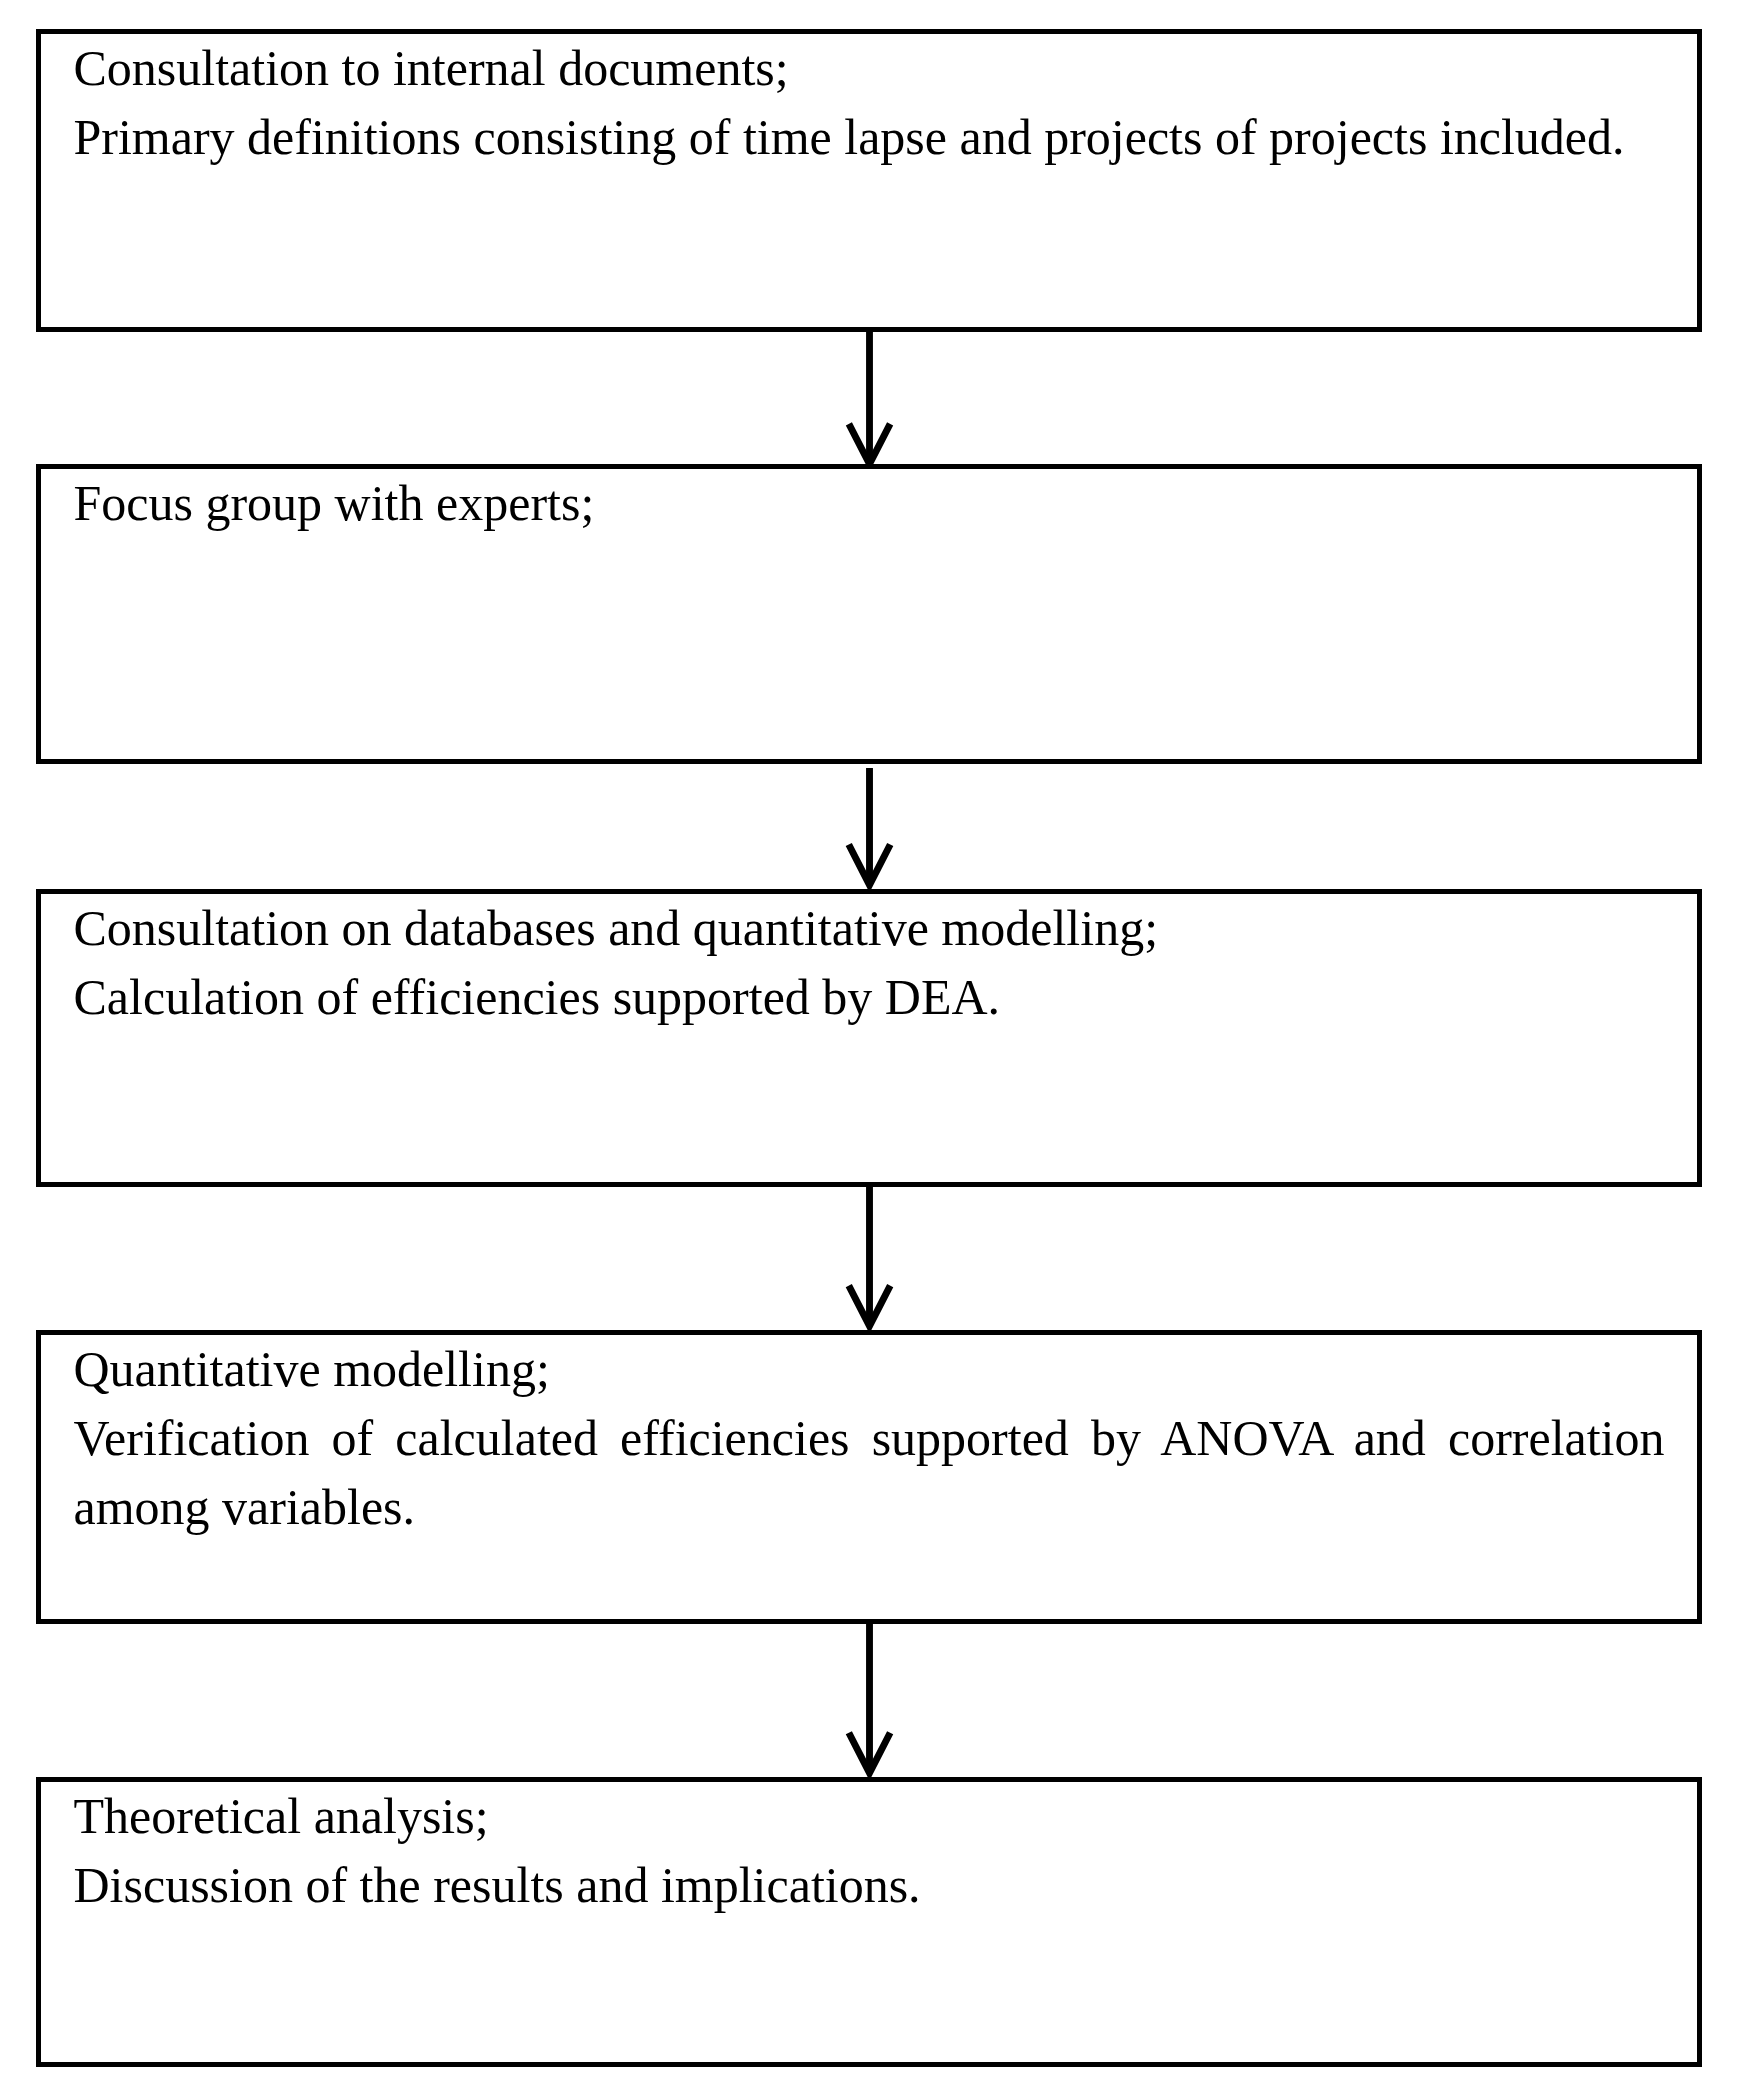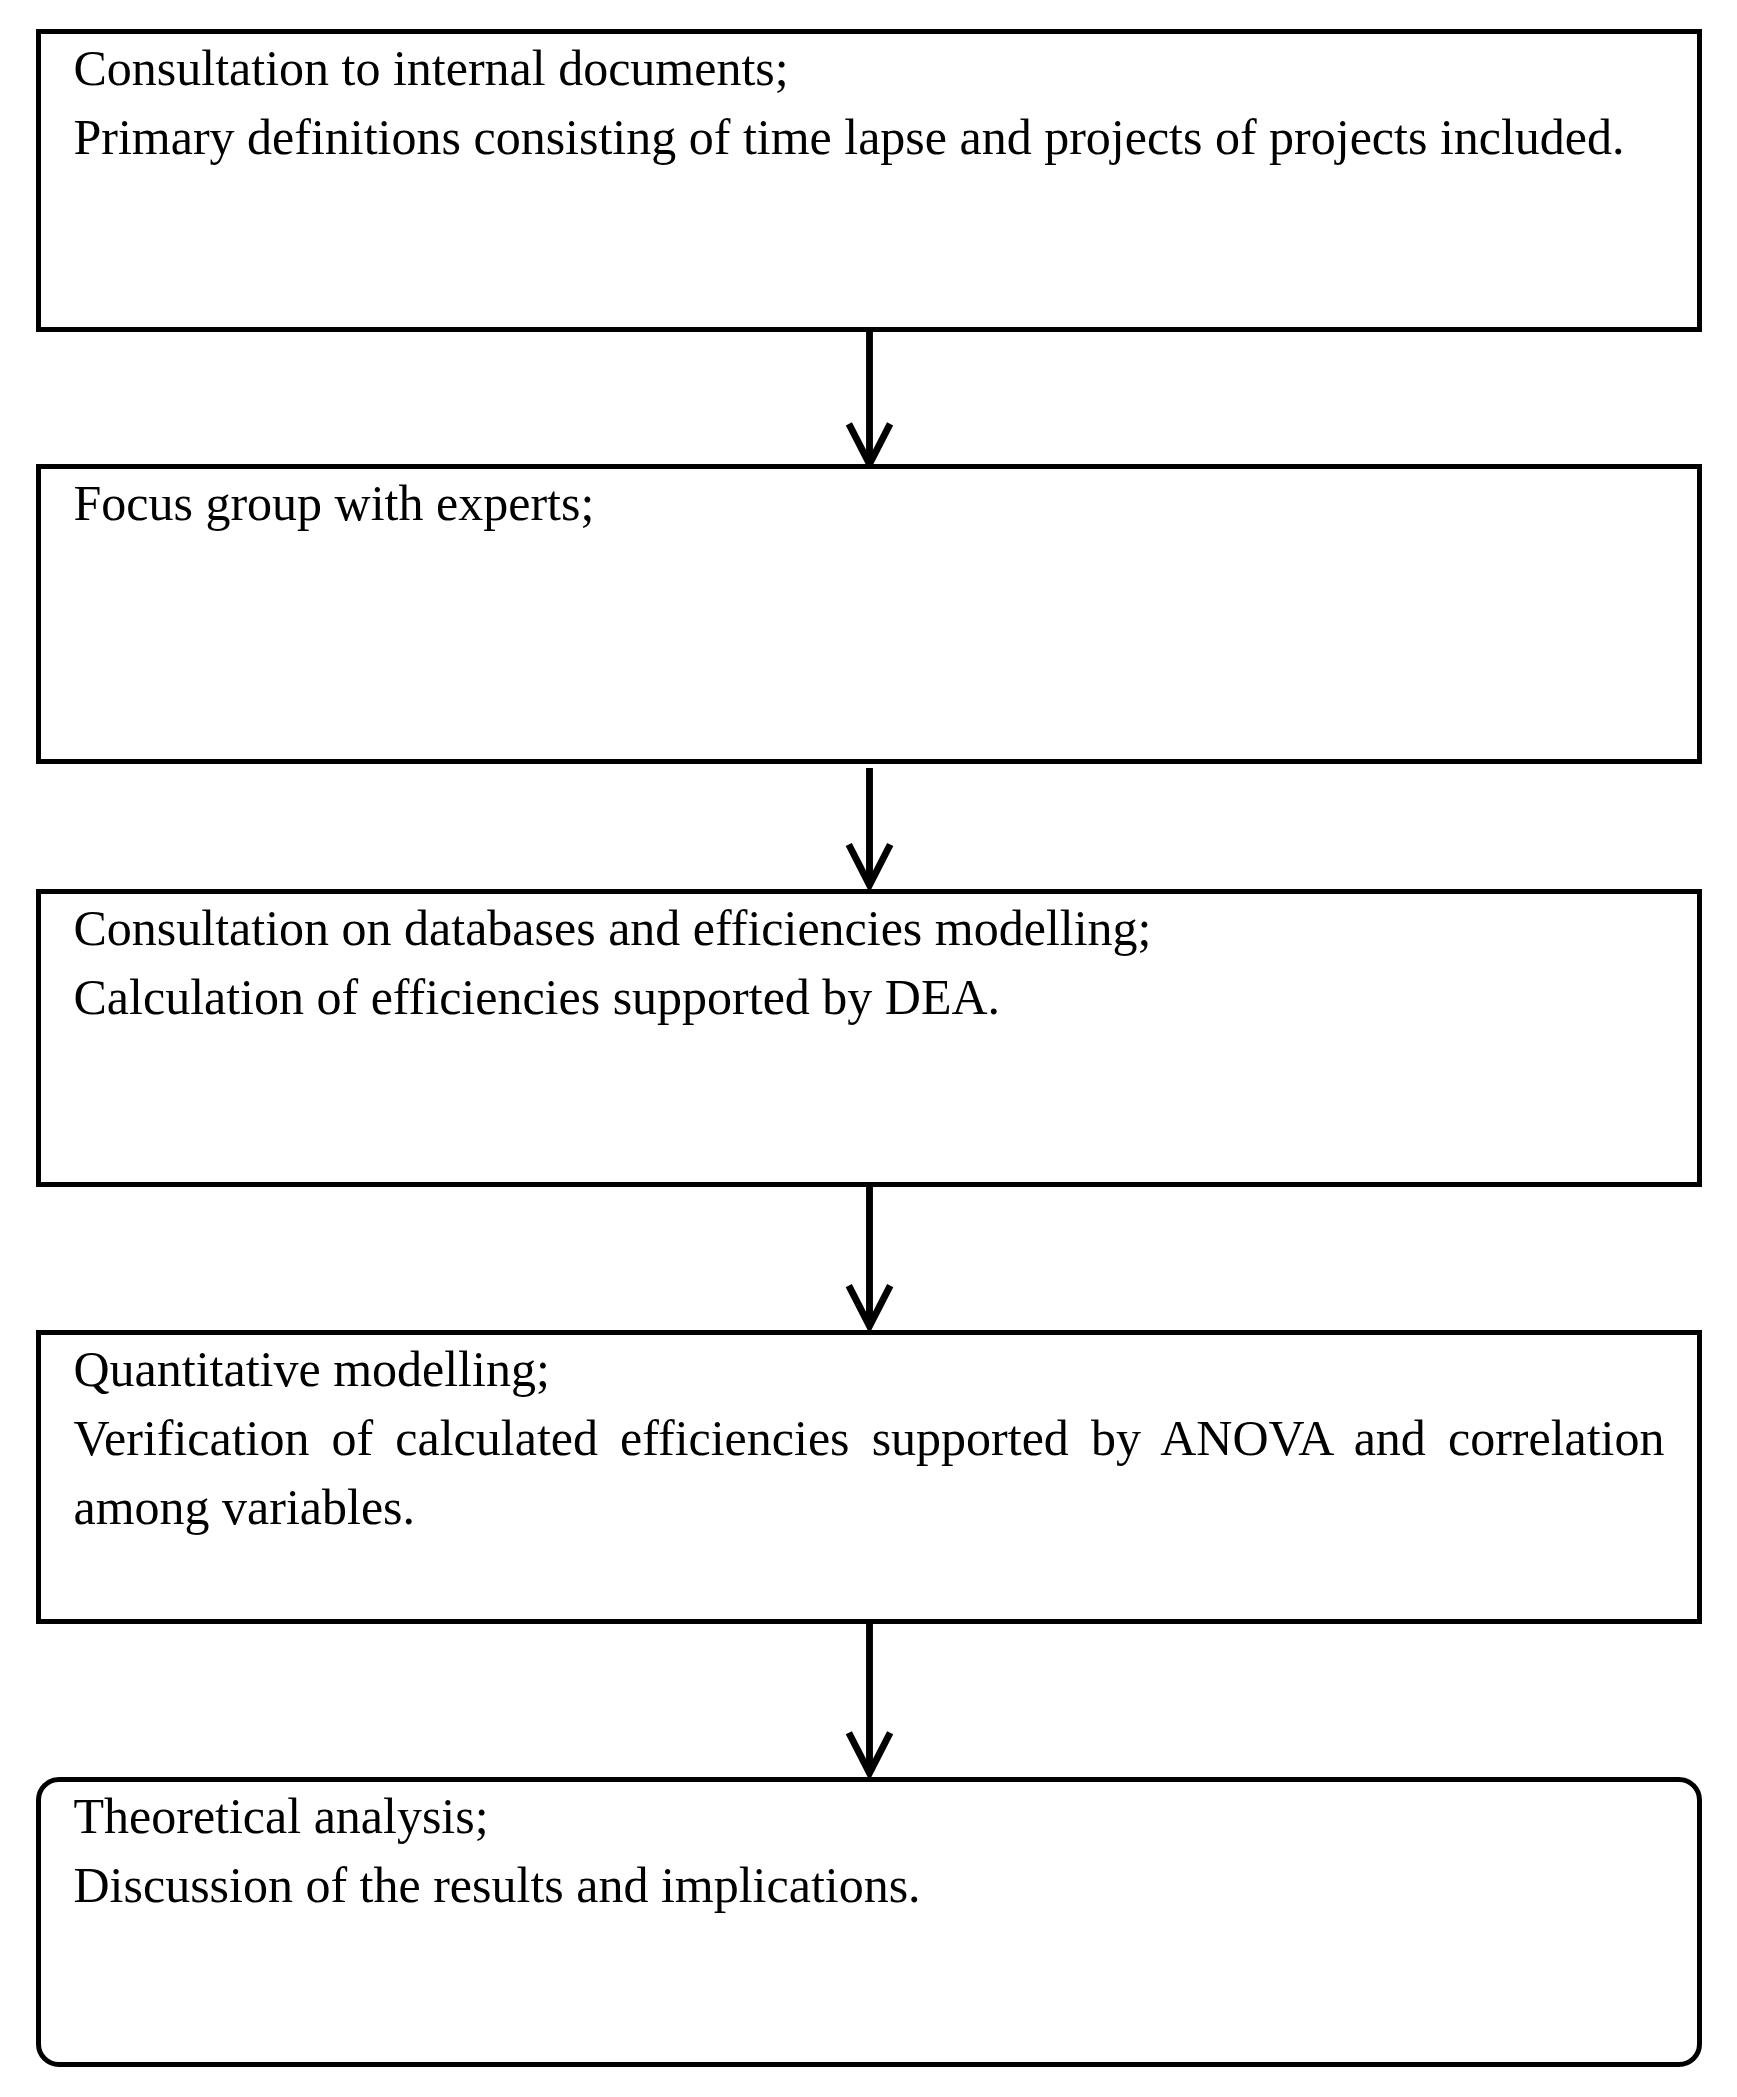--- a/index.html
+++ b/index.html
@@ -30,21 +30,21 @@
     margin: 0;
     font-size: 50px;
     line-height: 69px;
     text-align: justify;
     letter-spacing: 0px;
   }
   .box1 { top: 28.6px;   height: 303px; }
   .box2 { top: 464px;  height: 300px; }
   .box3 { top: 889px; height: 298px; }
   .box4 { top: 1330px; height: 294px; }
-  .box5 { top: 1777px; height: 290px; border-radius: 23px; }
+  .box5 { top: 1777px; height: 290px; }
   .arrow {
     position: absolute;
     left: 830px;
     width: 79px;
     display: block;
   }
   .arrow line, .arrow polyline {
     stroke: var(--ink, #000000);
     stroke-width: 14px;
     fill: none;
@@ -72,21 +72,21 @@
   <section class="flow-box box2">
     <p>Focus group with experts;</p>
   </section>
 
   <svg class="arrow a2" viewBox="0 0 160 245" aria-hidden="true">
     <line x1="80" y1="0" x2="80" y2="233"></line>
     <polyline points="38,155 80,237 122,155"></polyline>
   </svg>
 
   <section class="flow-box box3">
-    <p>Consultation on databases and efficiencies modelling;</p>
+    <p>Consultation on databases and quantitative modelling;</p>
     <p>Calculation of efficiencies supported by DEA.</p>
   </section>
 
   <svg class="arrow a3" viewBox="0 0 160 290" aria-hidden="true">
     <line x1="80" y1="0" x2="80" y2="278"></line>
     <polyline points="38,200 80,282 122,200"></polyline>
   </svg>
 
   <section class="flow-box box4">
     <p>Quantitative modelling;</p>

